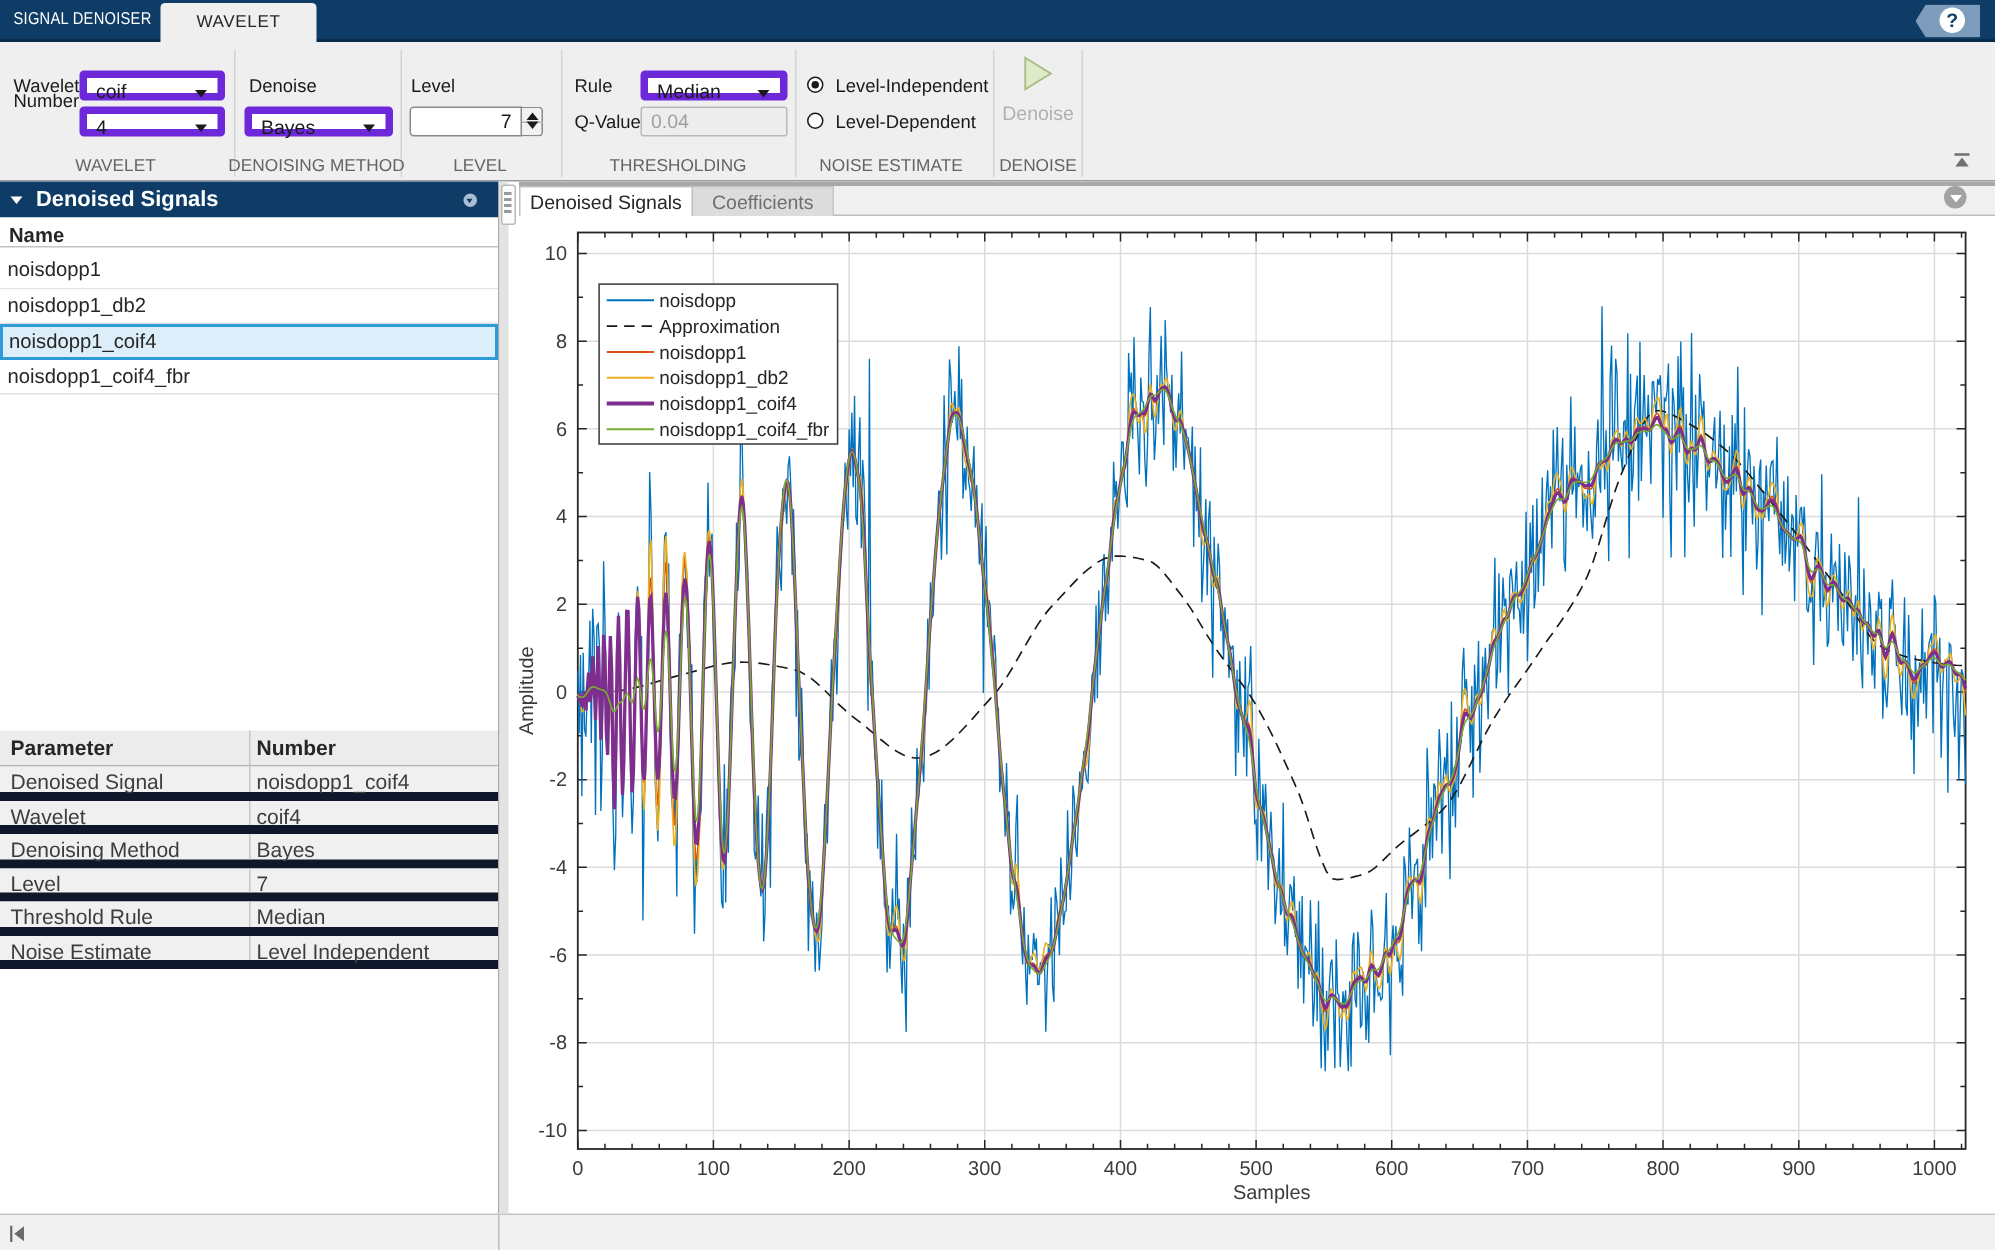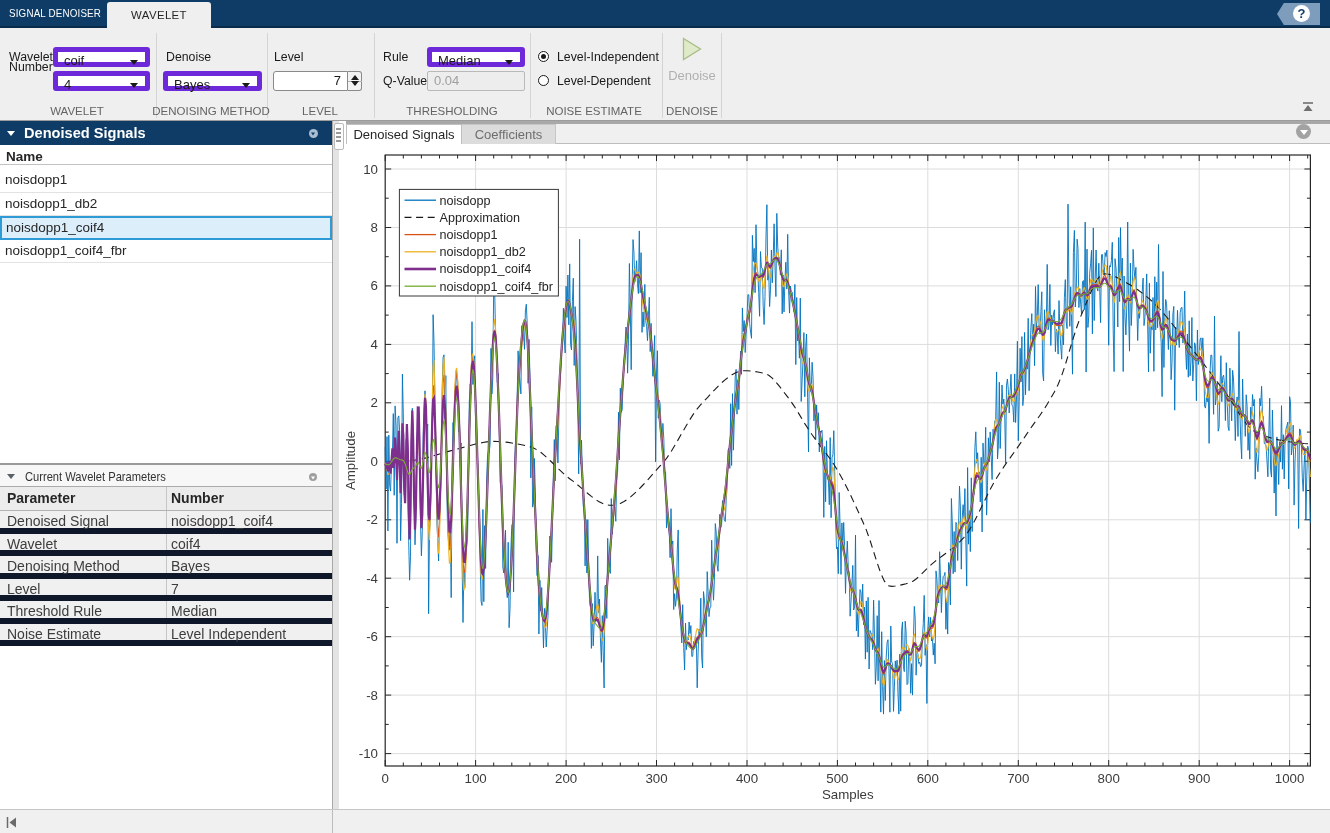--- a/index.html
+++ b/index.html
@@ -171,27 +171,20 @@
       <span class="t">Denoised Signals</span>
       <span class="circbtn" style="left:308.5px;top:7.5px;width:9.5px;height:9.5px;background:#a9bdd3">
         <i></i>
       </span>
     </div>
  <div id="namerow">Name</div>
  <div class="lrow" style="top:48px">noisdopp1</div>
  <div class="lrow" style="top:71.5px">noisdopp1_db2</div>
  <div class="lrow sel" style="top:95px">noisdopp1_coif4</div>
  <div class="lrow" style="top:118.5px">noisdopp1_coif4_fbr</div>
- <div id="p2head">
-      <span class="tri"></span>
-      <span class="t">Current Wavelet Parameters</span>
-      <span class="circbtn" style="left:309.3px;top:8.2px;background:#9e9e9e;width:8px;height:8px">
-        <i style="border-top-color:#fff"></i>
-      </span>
-    </div>
  <div id="ptable">
   <div class="prow hdr" style="top:0">
         <span class="c1">Parameter</span>
         <span class="dv"></span>
         <span class="c2">Number</span>
       </div>
   <div class="prow" style="top:24px">
         <span class="c1">Denoised Signal</span>
         <span class="dv"></span>
         <span class="c2">noisdopp1_coif4</span>

